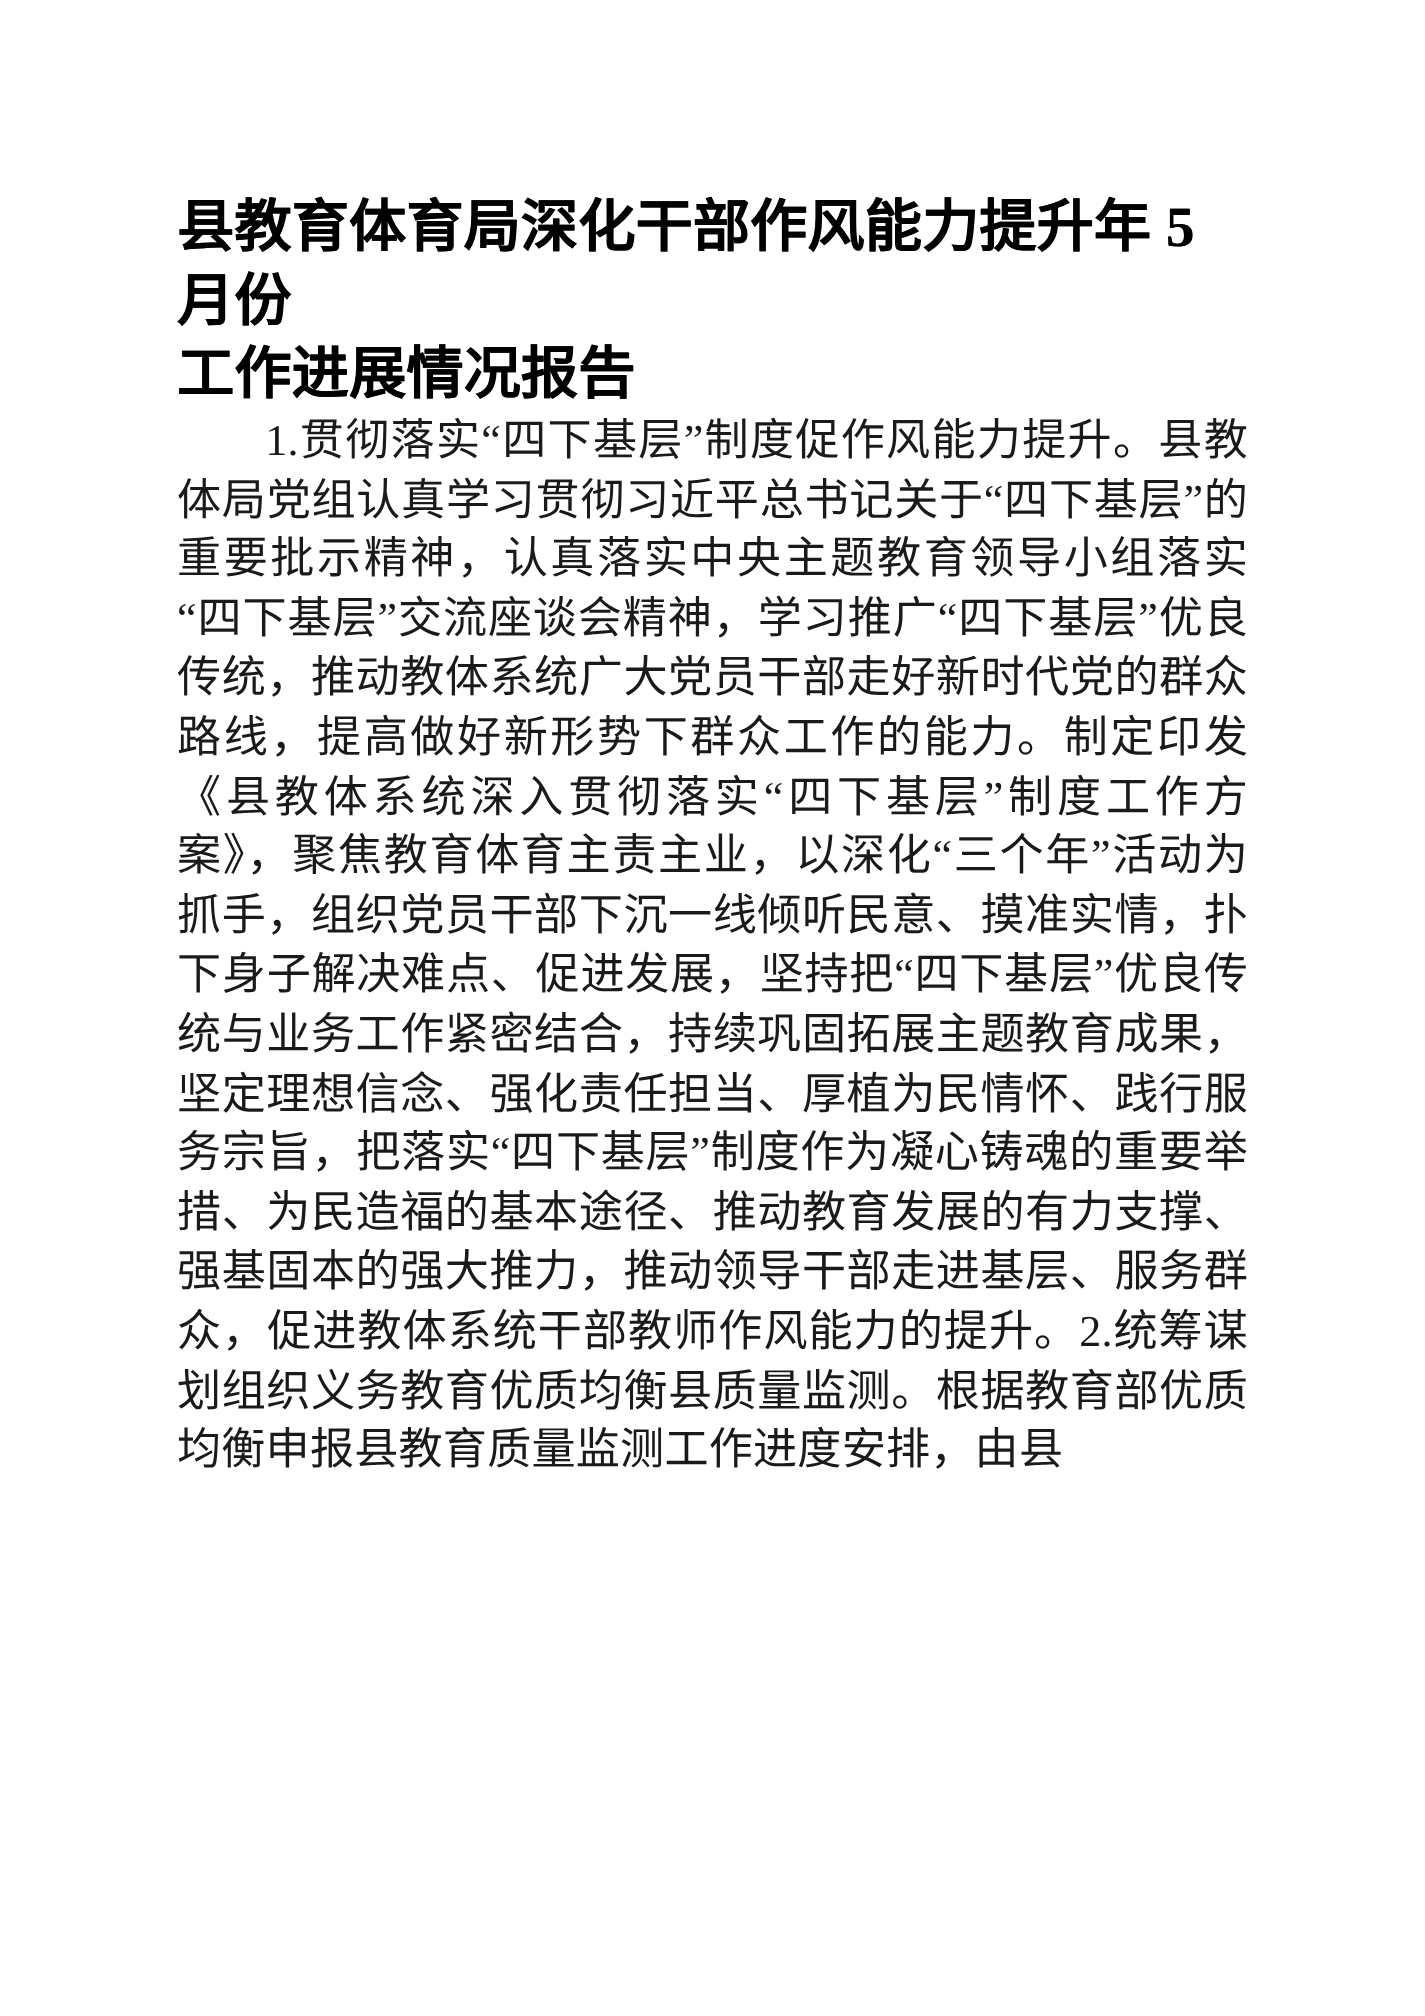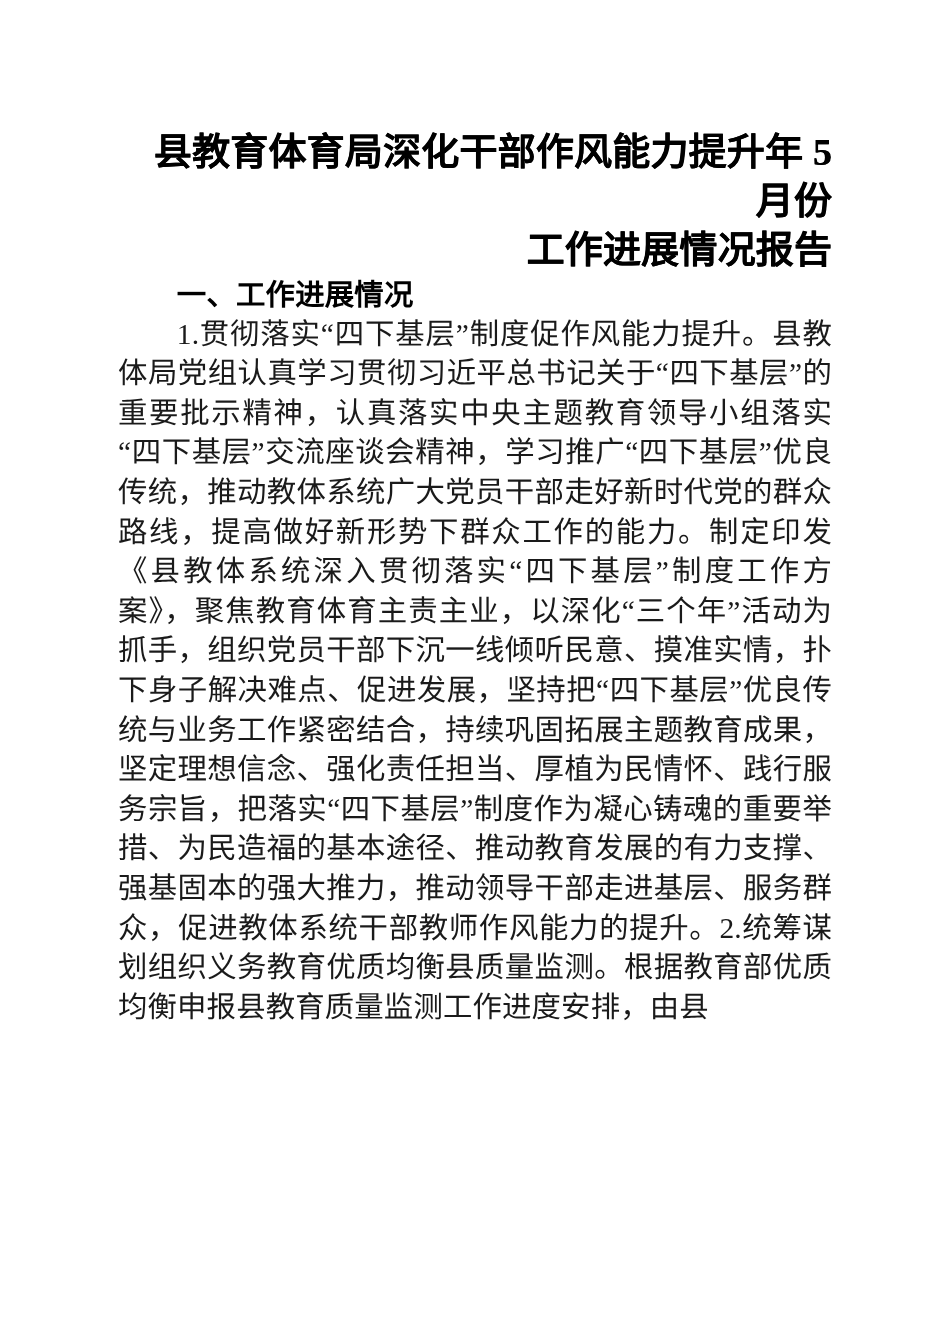--- a/index.html
+++ b/index.html
@@ -28,21 +28,21 @@
   }
 
   
   .doc-title {
     margin: 0;
     padding-top: 128px;
     font-family: "Liberation Serif", "DejaVu Serif", serif;
     font-weight: bold;
     font-size: 38px;
     line-height: 49px;
-    text-align: right;
+    text-align: left;
     color: #000000;
     letter-spacing: 0.2px;
     text-shadow: 0.35px 0 0 currentColor;
   }
 
   
   .body-para {
     margin: 0;
     font-family: "Liberation Serif", "DejaVu Serif", serif;
     font-size: 29.4px;
@@ -76,18 +76,17 @@
 
 <div class="page">
   <div class="content">
 
     <h1 class="doc-title">
       <span>县教育体育局深化干部作风能力提升年 5 月份</span><br>
       <span>工作进展情况报告</span>
     </h1>
 
 
-    <h2 class="section-heading">一、工作进展情况</h2>
 
     <p class="body-para">1.贯彻落实“四下基层”制度促作风能力提升。县教体局党组认真学习贯彻习近平总书记关于“四下基层”的重要批示精神，认真落实中央主题教育领导小组落实“四下基层”交流座谈会精神，学习推广“四下基层”优良传统，推动教体系统广大党员干部走好新时代党的群众路线，提高做好新形势下群众工作的能力。制定印发《县教体系统深入贯彻落实“四下基层”制度工作方案》，聚焦教育体育主责主业，以深化“三个年”活动为抓手，组织党员干部下沉一线倾听民意、摸准实情，扑下身子解决难点、促进发展，坚持把“四下基层”优良传统与业务工作紧密结合，持续巩固拓展主题教育成果，坚定理想信念、强化责任担当、厚植为民情怀、践行服务宗旨，把落实“四下基层”制度作为凝心铸魂的重要举措、为民造福的基本途径、推动教育发展的有力支撑、强基固本的强大推力，推动领导干部走进基层、服务群众，促进教体系统干部教师作风能力的提升。2.统筹谋划组织义务教育优质均衡县质量监测。根据教育部优质均衡申报县教育质量监测工作进度安排，由县</p>
 
   </div>
 </div>
 
 </body></html>

